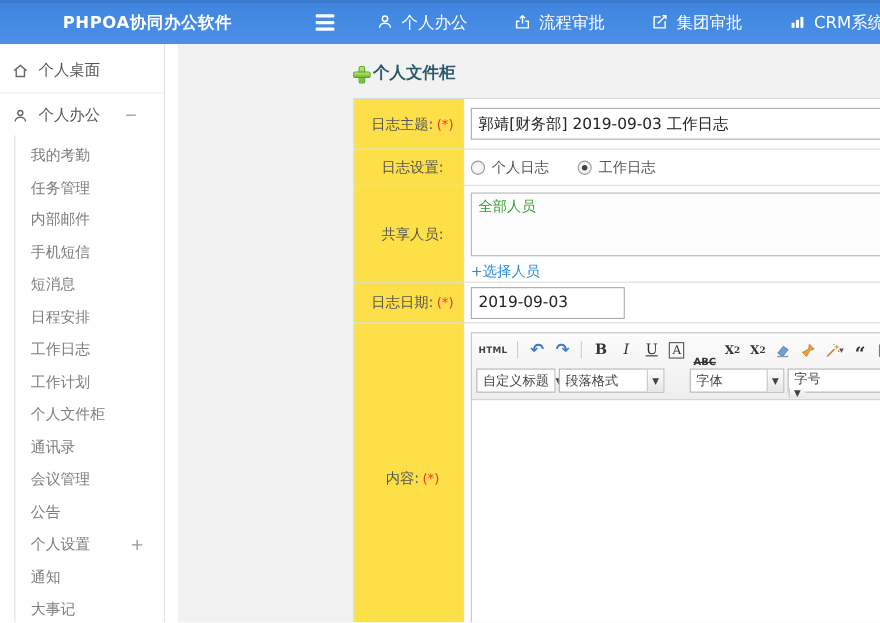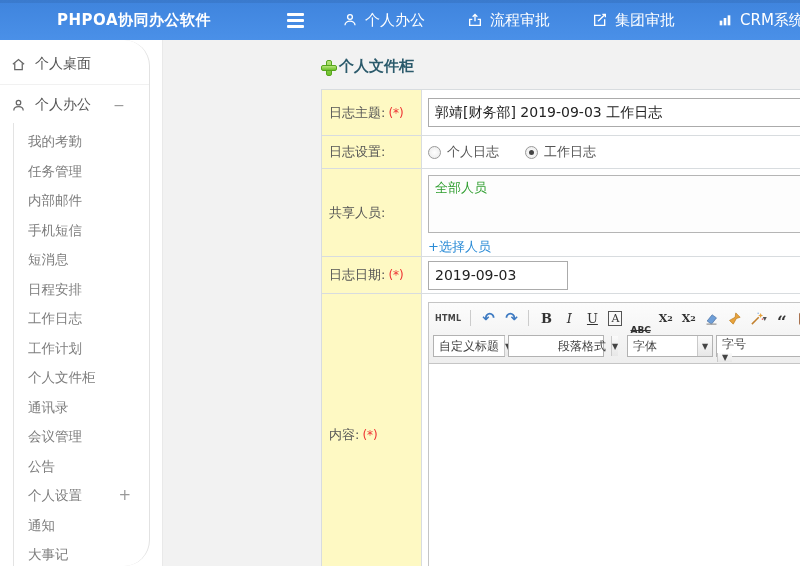--- a/index.html
+++ b/index.html
@@ -12,21 +12,21 @@
     display:flex; align-items:center; color:#fff; }
   .brand { font-size:15px; font-weight:bold; padding:0 14px; letter-spacing:.5px; white-space:nowrap;margin-left:43px; }
   .burger { margin-left:62px; display:flex; flex-direction:column; gap:3px; cursor:pointer; }
   .burger i { display:block; width:17px; height:3px; background:#fff; border-radius:1px; }
   .topnav { display:flex; align-items:center; margin-left:38px; gap:42px; }
   .topnav .titem { display:flex; align-items:center; gap:7px; font-size:15px; cursor:pointer; white-space:nowrap; }
   .topnav svg { width:16px; height:16px; display:block; }
 
   
   .wrap { display:flex; height:526px; }
-  .sidebar { width:150px; background:#fff; border-right:1px solid #e2e2e2; padding-top:6px;border-radius:26px; }
+  .sidebar { width:150px; background:#fff; border-right:1px solid #e2e2e2; padding-top:6px; }
   .gutter { width:13px; background:#fff; border-right:1px solid #e9e9e9; }
   .main { flex:1; background:#f2f2f2; position:relative; overflow:hidden; }
 
   
   .s-top { display:flex; align-items:center; gap:9px; height:36px; padding-left:11px;
     font-size:14px; color:#555; cursor:pointer; }
   .s-top svg { width:15px; height:15px; }
   .s-top .toggle { margin-left:auto; margin-right:24px; color:#999; font-size:14px; }
   .s-sep { border-bottom:1px solid #f1f1f1; margin:2px 0; }
   .s-sub { margin-left:13px; border-left:1px solid #e3e3e3; padding:4px 0 0 0; }
@@ -39,21 +39,21 @@
     font-size:15px; font-weight:bold; color:#2b5a6b; }
   .plus-ic { width:14px; height:14px; position:relative; display:inline-block; }
   .plus-ic::before { content:""; position:absolute; left:5px; top:0; width:4px; height:14px;
     background:linear-gradient(#b7e57a,#6cbf2a); border:1px solid #57a51d; border-radius:2px; }
   .plus-ic::after { content:""; position:absolute; left:0; top:5px; width:14px; height:4px;
     background:linear-gradient(#b7e57a,#6cbf2a); border:1px solid #57a51d; border-radius:2px; }
 
   table.form { border-collapse:collapse; margin:13px 0 0 158px; width:662px; background:#fff;
     border:1px solid #b9c8d2; table-layout:fixed; }
   table.form td { border:1px solid #d8dcdf; vertical-align:middle; }
-  td.lbl { width:100px; background:#fef9c3; padding-left:7px; font-size:13px; color:#555; white-space:nowrap; }
+  td.lbl { width:100px; background:#fde047; padding-left:7px; font-size:13px; color:#555; white-space:nowrap;text-align:center; }
   td.lbl .req { color:#ee3333; margin-left:3px; font-size:12px; }
   td.val { background:#fff; padding:0 0 0 6px; }
 
   .r-subject { height:46px; }
   .r-settings { height:33px; }
   .r-share { height:85px; }
   .r-date { height:37px; }
   .r-content { height:276px; }
 
   input.txt { border:1px solid #ababab; height:29px; font-size:14px; color:#222;
@@ -94,21 +94,21 @@
   .supsub sup,.supsub sub { font-size:8px; }
   .quote-b { font-family:"DejaVu Serif","Liberation Serif",serif; font-weight:bold; font-size:17px;
     line-height:10px; padding-top:8px; }
   .wand-caret { font-size:8px; color:#555; margin-left:-2px; }
   .dd { display:flex; align-items:stretch; height:22px; border:1px solid #b2b2b2; background:#fff;
     cursor:pointer; }
   .dd .dd-label { font-size:12px; color:#444; padding:0 5px; display:flex; align-items:center; }
   .dd .dd-btn { width:15px; border-left:1px solid #c9c9c9; background:linear-gradient(#fbfbfb,#e7e7e7);
     display:flex; align-items:center; justify-content:center; font-size:8px; color:#444; }
   .dd-title { width:72px; } .dd-title .dd-label { flex:1; }
-  .dd-para  { width:96px; } .dd-para  .dd-label { flex:1;margin-left:44px; }
+  .dd-para  { width:96px; } .dd-para  .dd-label { flex:1; }
   .dd-font  { width:86px;margin-left:20px; } .dd-font  .dd-label { flex:1; }
   .dd-size  { width:100px;flex-direction:column; } .dd-size  .dd-label { flex:1; }
   .ed-body { border:1px solid #c5c5c5; border-top:none; background:#fff; height:212px; }
 </style>
 </head>
 <body>
 
 <div class="topbar">
   <div class="brand">PHPOA协同办公软件</div>
   <div class="burger">

